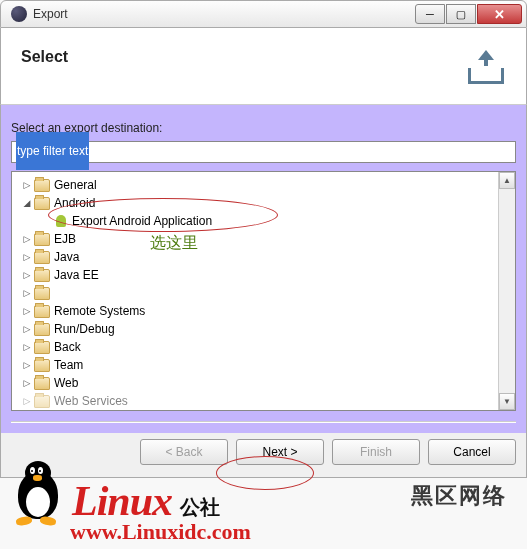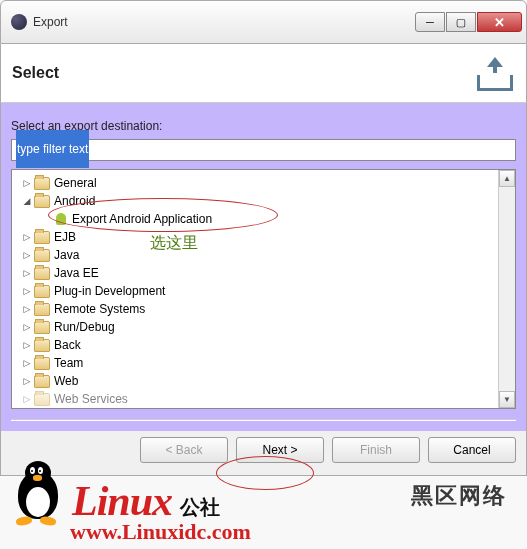--- a/index.html
+++ b/index.html
@@ -1,28 +1,28 @@
 <!DOCTYPE html>
 <html><head>
   <meta charset="utf-8">
   <style>
     * { box-sizing: border-box; margin: 0; padding: 0; }
     body { width: 527px; height: 549px; font-family: Tahoma, Arial, sans-serif; font-size: 12px; background: #f8f8f8; position: relative; overflow: hidden; }
 
-    .title-bar { height: 44px; background: linear-gradient(to bottom, #fdfdfd, #e8e8e8); border: 1px solid #aaa; border-radius: 6px 6px 0 0; display: flex; align-items: center; padding: 0 4px; }
+    .title-bar { height: 28px; background: linear-gradient(to bottom, #fdfdfd, #e8e8e8); border: 1px solid #aaa; border-radius: 6px 6px 0 0; display: flex; align-items: center; padding: 0 4px; }
     .title-bar .app-icon { width: 16px; height: 16px; background: radial-gradient(circle at 30% 30%, #5a5a7a, #24243a); border-radius: 50%; margin: 0 6px; }
     .title-bar .title { flex: 1; color: #333; }
     .window-controls { display: flex; gap: 1px; }
     .wc-btn { width: 30px; height: 20px; border: 1px solid #888; background: linear-gradient(to bottom, #fafafa, #dcdcdc); display: flex; align-items: center; justify-content: center; font-size: 11px; cursor: pointer; }
     .wc-btn.min { border-radius: 3px 0 0 3px; }
     .wc-btn.max { }
     .wc-btn.close { background: linear-gradient(to bottom, #e78f8f, #c43a3a); border-color: #a52b2b; color: #fff; border-radius: 0 3px 3px 0; width: 45px; }
     .wc-btn.close .x { font-size: 13px; font-weight: bold; color: #fff; }
 
-    .header-area { background: #fff; border-left: 1px solid #aaa; border-right: 1px solid #aaa; padding: 11px; display: flex; align-items: center; border-bottom: 1px solid #ccc; }
+    .header-area { background: #fff; border-left: 1px solid #aaa; border-right: 1px solid #aaa; padding: 20px; display: flex; border-bottom: 1px solid #ccc; }
     .header-area .ht { font-size: 16px; font-weight: bold; flex: 1; color: #222; }
     .export-icon { width: 40px; height: 36px; position: relative; }
     .export-tray { position: absolute; bottom: 0; left: 2px; width: 36px; height: 16px; border: 3px solid #5a7b94; border-top: none; }
     .export-arrow { position: absolute; top: 2px; left: 14px; width: 12px; height: 14px; }
     .export-arrow::before { content: ''; position: absolute; top: 0; left: -2px; width: 0; height: 0; border-left: 8px solid transparent; border-right: 8px solid transparent; border-bottom: 10px solid #5a7b94; }
     .export-arrow::after { content: ''; position: absolute; top: 8px; left: 4px; width: 4px; height: 8px; background: #5a7b94; }
 
     .content { background: #c4b5fd; border-left: 1px solid #aaa; border-right: 1px solid #aaa; padding: 10px 10px 6px; }
     .label { color: #222; margin: 6px 0; }
 
@@ -144,21 +144,20 @@
 
       <div class="tree-row d0">
         <span class="exp-toggle">▷</span>
         <span class="folder-icon"></span>
         <span>Java EE</span>
       </div>
 
       <div class="tree-row d0">
         <span class="exp-toggle">▷</span>
         <span class="folder-icon"></span>
-        <span>Plug-in Development</span>
       </div>
 
       <div class="tree-row d0">
         <span class="exp-toggle">▷</span>
         <span class="folder-icon"></span>
         <span>Remote Systems</span>
       </div>
 
       <div class="tree-row d0">
         <span class="exp-toggle">▷</span>

